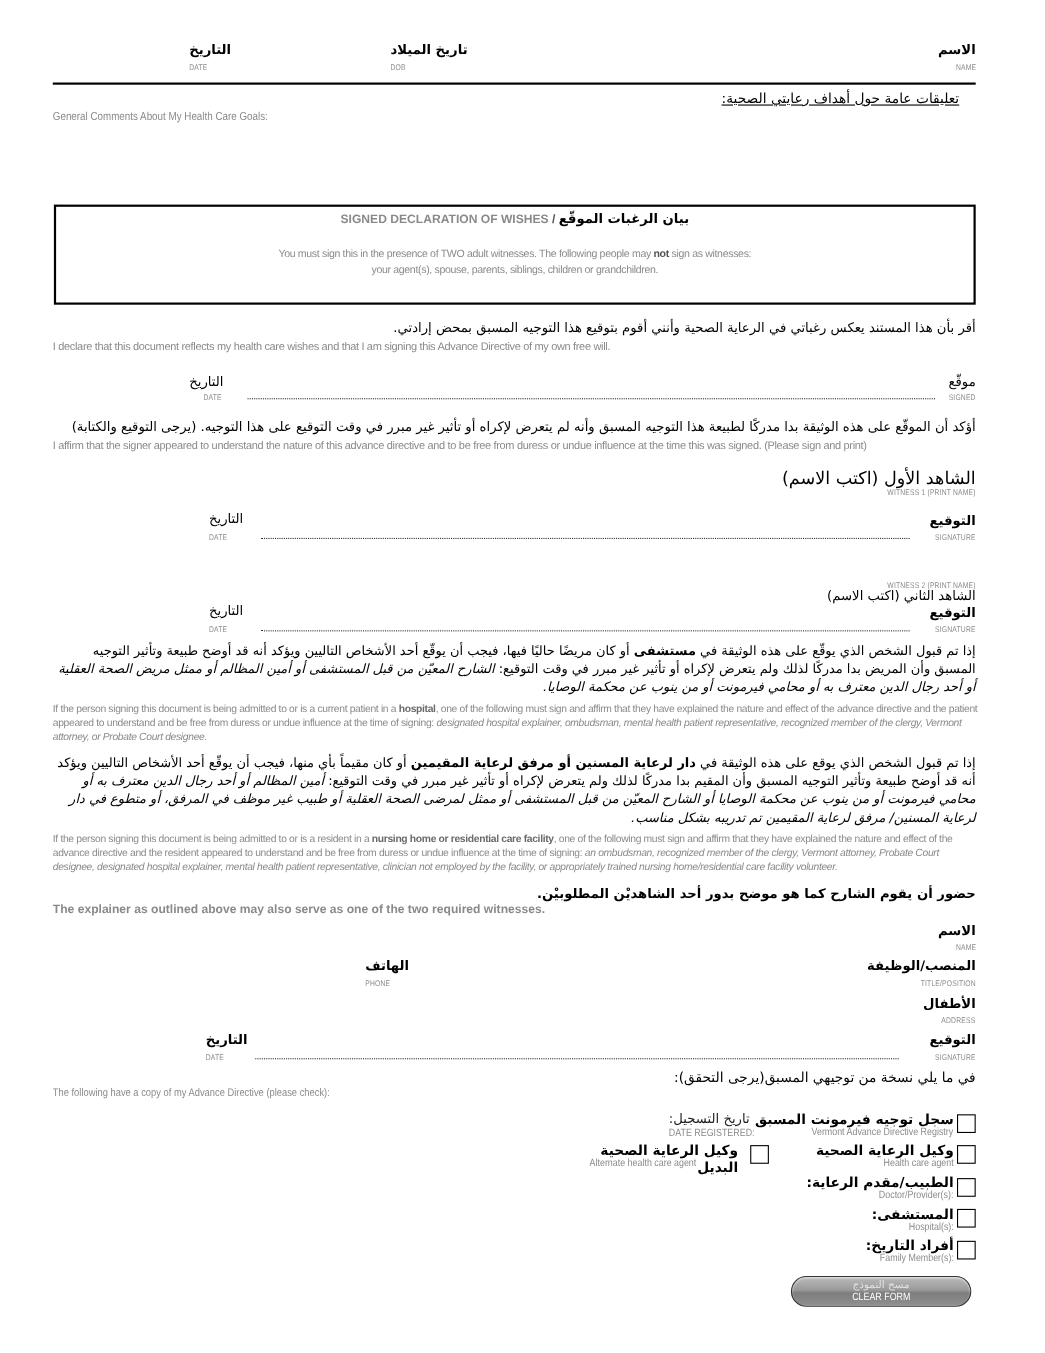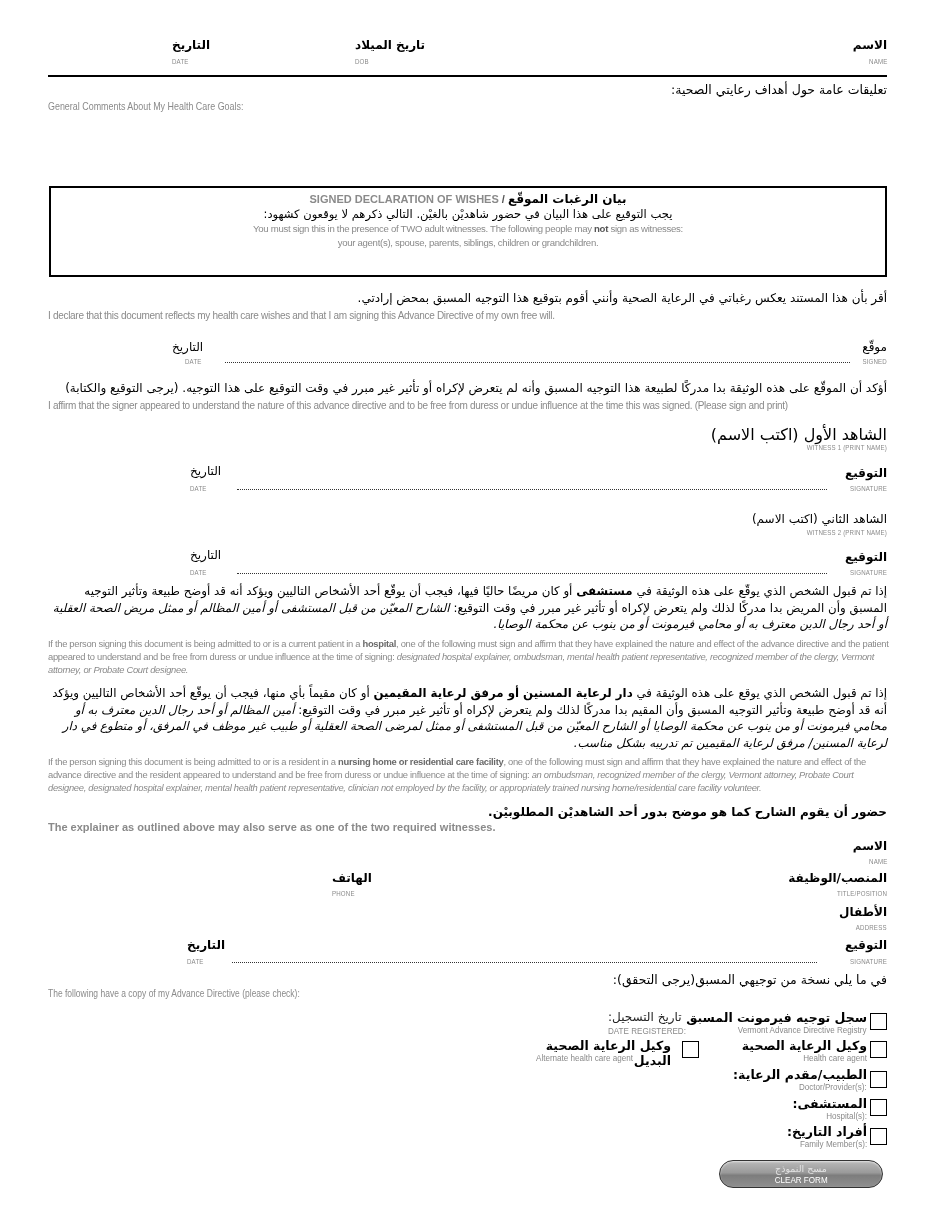--- a/index.html
+++ b/index.html
@@ -36,30 +36,29 @@
 <div class="abs en-small" style="right:63px; top:57px; transform-origin:right center;">NAME</div>
 
 <div class="abs ar lbl-ar" style="left:355px; top:38px;">تاريخ الميلاد</div>
 <div class="abs en-small" style="left:355px; top:57px; transform-origin:left center;">DOB</div>
 
 <div class="abs ar lbl-ar" style="left:172px; top:38px;">التاريخ</div>
 <div class="abs en-small" style="left:172px; top:57px; transform-origin:left center;">DATE</div>
 
 <div class="abs thick-line" style="left:48px; top:75px; width:839px;"></div>
 
-<div class="abs ar" style="right:63px; top:82px; font-size:12.5px;">تعليقات عامة حول أهداف رعايتي الصحية:</div>
+<div class="abs ar" style="right:78px; top:82px; font-size:12.5px;text-decoration:underline;">تعليقات عامة حول أهداف رعايتي الصحية:</div>
 <div class="abs en-gray" style="left:48px; top:100px; font-size:10.5px; transform:scaleX(0.85);">General Comments About My Health Care Goals:</div>
 <textarea class="abs" style="left: 48px; top: 115px; width: 839px; height: 66px; border: none; resize: none; background: transparent; outline: none;"></textarea>
 
 <div class="abs decl-box" style="left:49px; top:186px; width:838px; height:91px;">
   <div style="text-align:center; margin-top:4px; font-size:12px;">
     <span style="font-family:'Liberation Sans',sans-serif; font-weight:bold; color:#8a8a8a; font-size:11px;">SIGNED DECLARATION OF WISHES</span><span style="font-family:'Liberation Sans',sans-serif; font-weight:bold; color:#555; font-size:11px;"> / </span><span style="font-family:'DejaVu Sans',sans-serif; font-weight:bold;" dir="rtl">بيان الرغبات الموقّع</span>
   </div>
-  <div dir="rtl" style="text-align:center; font-family:'DejaVu Sans',sans-serif; font-size:11.5px; line-height:16px;">يجب التوقيع على هذا البيان في حضور شاهديْن بالغيْن. التالي ذكرهم لا يوقعون كشهود:</div>
-  <div style="text-align:center; font-family:'Liberation Sans',sans-serif; font-size:9.6px; color:#8a8a8a; line-height:14px; letter-spacing:-0.3px;"><span>You must sign this in the presence of TWO adult witnesses. The following people may </span><b style="color:#555;">not</b><span> sign as witnesses:</span></div>
+  <div style="text-align:center; font-family:'Liberation Sans',sans-serif; font-size:9.6px; color:#8a8a8a; line-height:14px; letter-spacing:-0.3px;margin-top:19px;"><span>You must sign this in the presence of TWO adult witnesses. The following people may </span><b style="color:#555;">not</b><span> sign as witnesses:</span></div>
   <div style="text-align:center; font-family:'Liberation Sans',sans-serif; font-size:9.6px; color:#8a8a8a; line-height:14px; letter-spacing:-0.3px;">your agent(s), spouse, parents, siblings, children or grandchildren.</div>
 </div>
 
 <div class="abs ar" style="right:63px; top:291px; font-size:12px; width:840px;">أقر بأن هذا المستند يعكس رغباتي في الرعاية الصحية وأنني أقوم بتوقيع هذا التوجيه المسبق بمحض إرادتي.</div>
 <div class="abs para-en" style="left:48px; top:309px; font-size:10px;">I declare that this document reflects my health care wishes and that I am signing this Advance Directive of my own free will.</div>
 
 <div class="abs ar" style="right:63px; top:340px; font-size:12px;">موقّع</div>
 <div class="abs en-small" style="right:63px; top:357px; transform-origin:right center;">SIGNED</div>
 <div class="abs dots" style="left:225px; top:362px; width:625px;"></div>
 <input class="abs" style="left: 225px; top: 346px; width: 625px; height: 16px; border: none; background: transparent; outline: none;">
@@ -73,21 +72,21 @@
 <div class="abs en-small" style="right:63px; top:443px; transform-origin:right center;">WITNESS 1 (PRINT NAME)</div>
 <input class="abs" style="left: 225px; top: 425px; width: 530px; height: 16px; border: none; background: transparent; outline: none;">
 
 <div class="abs ar lbl-ar" style="right:63px; top:466px;">التوقيع</div>
 <div class="abs en-small" style="right:63px; top:484px; transform-origin:right center;">SIGNATURE</div>
 <div class="abs dots" style="left:237px; top:489px; width:590px;"></div>
 <input class="abs" style="left: 237px; top: 473px; width: 590px; height: 16px; border: none; background: transparent; outline: none;">
 <div class="abs ar" style="left:190px; top:464px; font-size:12px;">التاريخ</div>
 <div class="abs en-small" style="left:190px; top:484px; transform-origin:left center;">DATE</div>
 
-<div class="abs ar" style="right:63px; top:512px; font-size:12px;">الشاهد الثاني (اكتب الاسم)</div>
+<div class="abs ar" style="right:63px; top:534px; font-size:12px;">الشاهد الثاني (اكتب الاسم)</div>
 <div class="abs en-small" style="right:63px; top:528px; transform-origin:right center;">WITNESS 2 (PRINT NAME)</div>
 <input class="abs" style="left: 225px; top: 510px; width: 530px; height: 16px; border: none; background: transparent; outline: none;">
 
 <div class="abs ar lbl-ar" style="right:63px; top:550px;">التوقيع</div>
 <div class="abs en-small" style="right:63px; top:568px; transform-origin:right center;">SIGNATURE</div>
 <div class="abs dots" style="left:237px; top:573px; width:590px;"></div>
 <input class="abs" style="left: 237px; top: 557px; width: 590px; height: 16px; border: none; background: transparent; outline: none;">
 <div class="abs ar" style="left:190px; top:548px; font-size:12px;">التاريخ</div>
 <div class="abs en-small" style="left:190px; top:568px; transform-origin:left center;">DATE</div>
 

